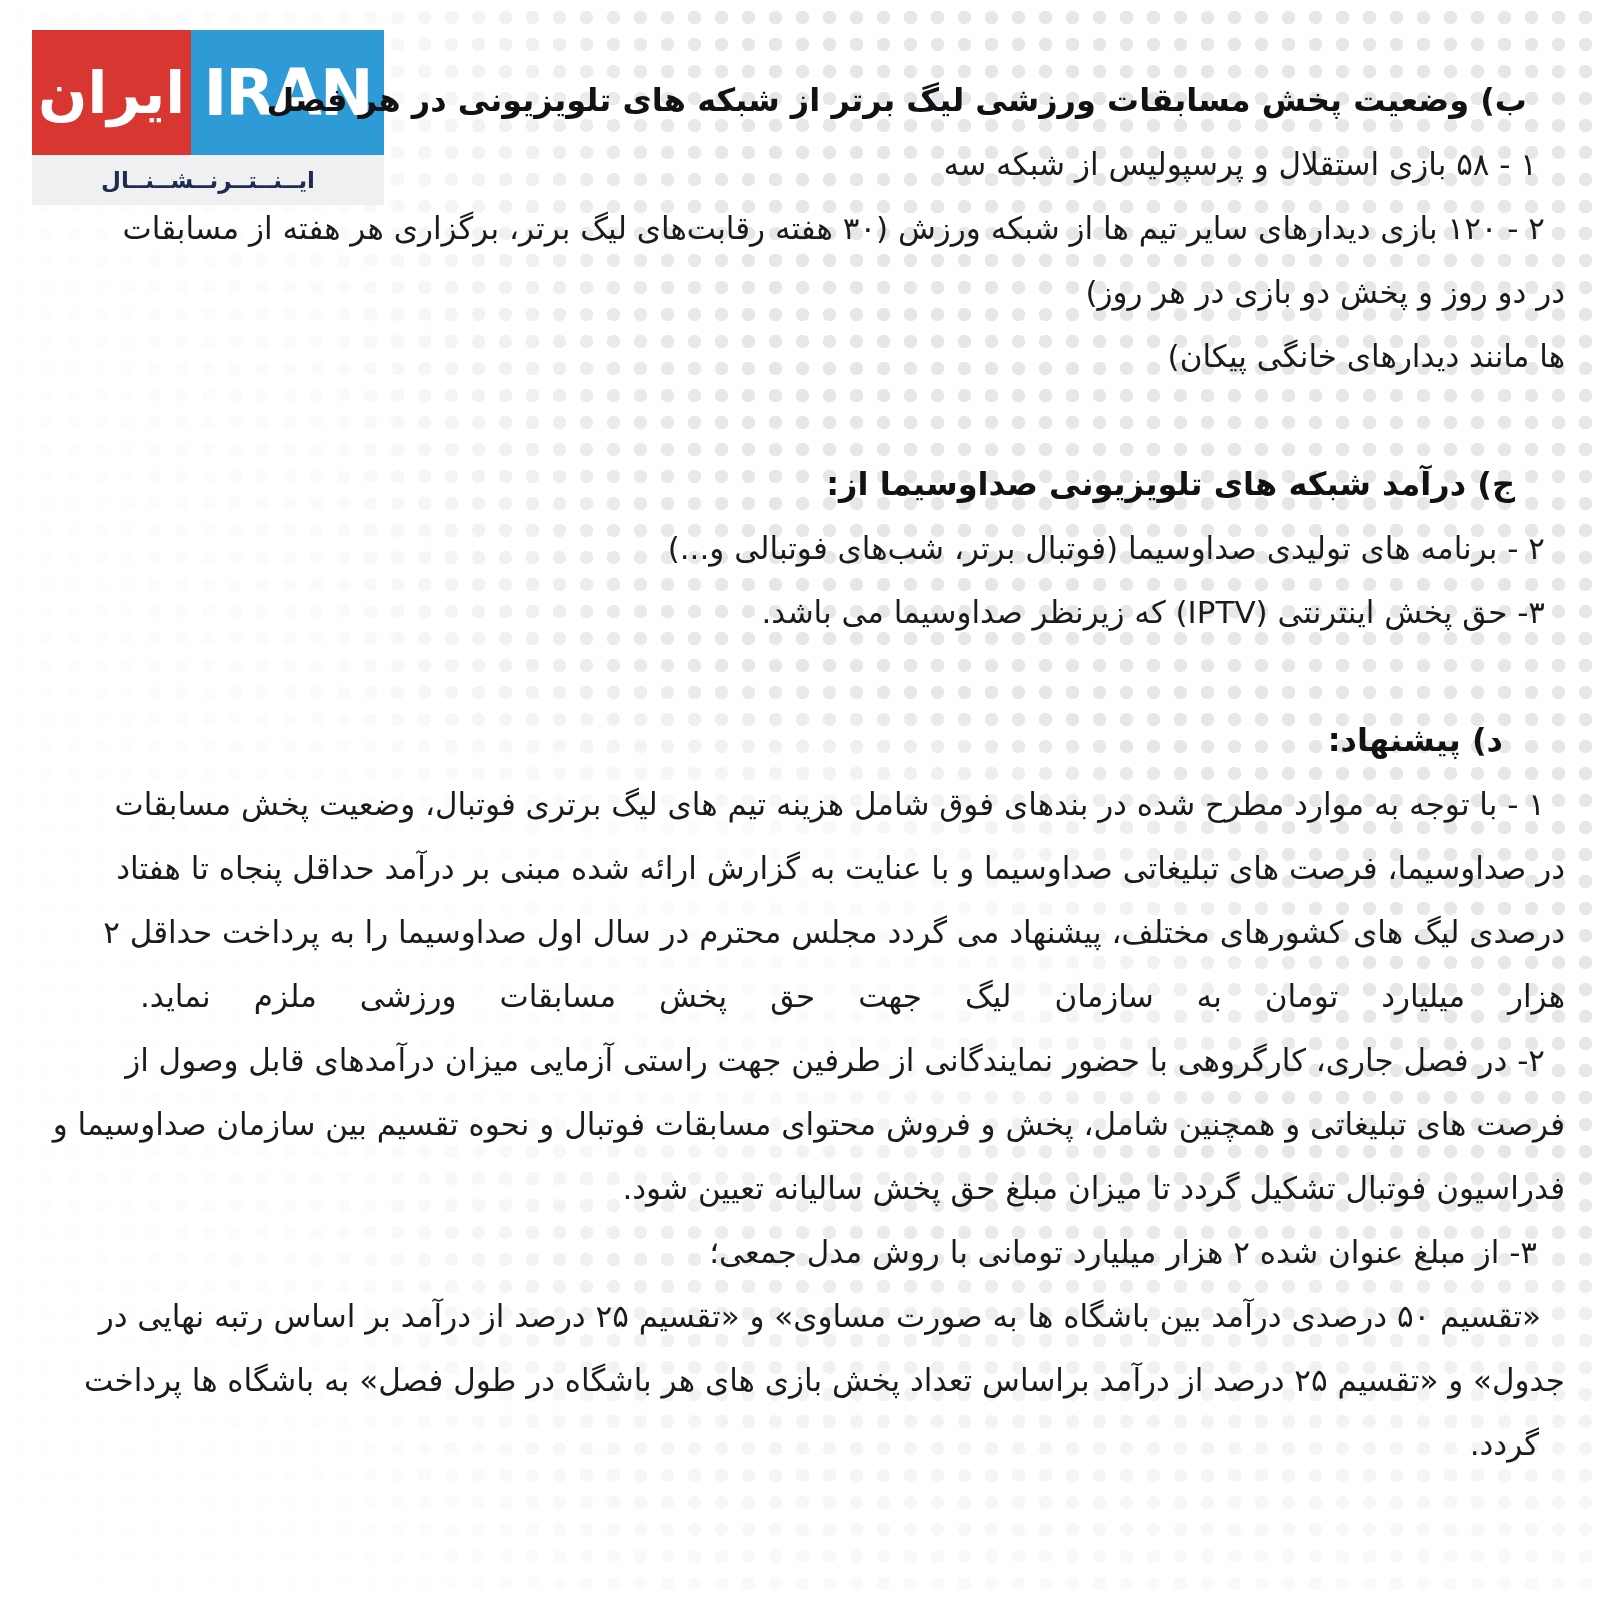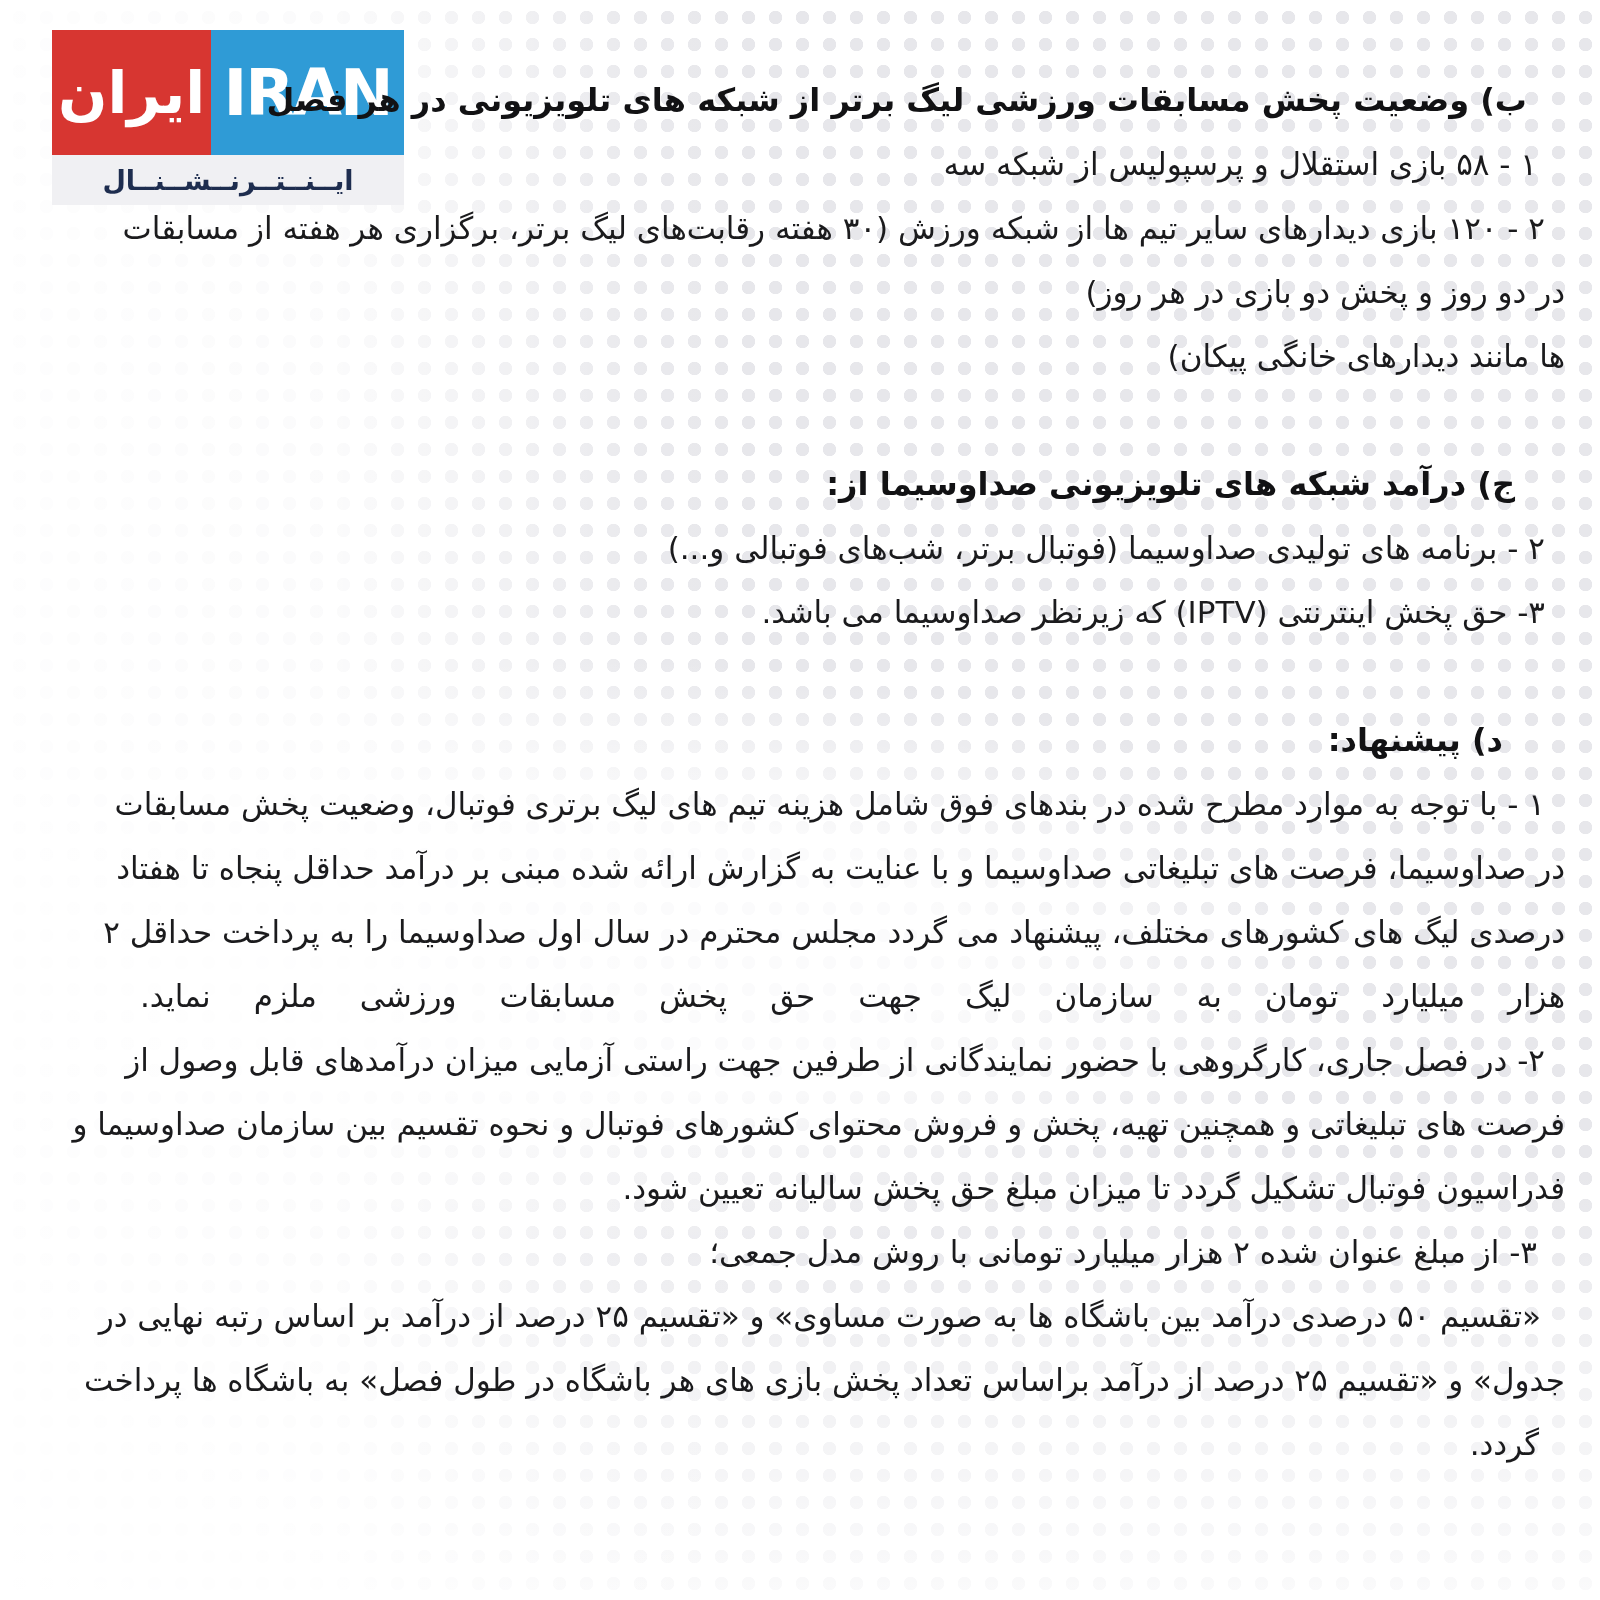--- a/index.html
+++ b/index.html
@@ -18,39 +18,39 @@
       linear-gradient(to right, rgba(255,255,255,0.95) 0px, rgba(255,255,255,0.82) 340px, rgba(255,255,255,0.15) 620px, rgba(255,255,255,0) 760px),
       radial-gradient(ellipse 760px 300px at 38% 60%, rgba(255,255,255,0.85) 45%, rgba(255,255,255,0) 100%),
       linear-gradient(to top, rgba(255,255,255,0.8) 0px, rgba(255,255,255,0.45) 220px, rgba(255,255,255,0) 430px),
       radial-gradient(circle, #e7e7eb 6.4px, rgba(255,255,255,0) 7px);
     background-size: 100% 100%, 100% 100%, 100% 100%, 27px 27px;
     background-repeat: no-repeat, no-repeat, no-repeat, repeat;
     background-position: 0 0, 0 0, 0 0, 6px 4px;
   }
 
   
-  .logo { position: absolute; left: 52px; top: 30px; width: 352px; }
+  .logo { position: absolute; left: 32px; top: 30px; width: 352px; }
   .logo-boxes { display: flex; height: 125px; }
   .logo-red {
     width: 159px; display: flex; align-items: center; justify-content: center;
   }
   .logo-red span {
     color: #ffffff; font-weight: bold; font-size: 58px; line-height: 1; direction: rtl;
   }
   .logo-blue {
     width: 193px; display: flex; align-items: center; justify-content: center;
   }
   .logo-blue span {
     color: #ffffff; font-weight: bold; font-size: 64px; letter-spacing: -2px; line-height: 1;
   }
   .logo-strip {
     height: 50px; display: flex; align-items: center; justify-content: center;
     direction: rtl;
   }
-  .logo-strip span { font-size: 27px; font-weight: bold; line-height: 1; }
+  .logo-strip span { font-size: 23px; font-weight: bold; line-height: 1; }
 
   
   .doc {
     position: absolute;
     top: 68px; right: 35px; left: 140px;
     direction: rtl;
   }
   .line {
     height: 64px;
     line-height: 64px;
@@ -96,21 +96,21 @@
       <div class="line bold" style="padding-right: 50px;">ج) درآمد شبکه های تلویزیونی صداوسیما از:</div>
       <div class="line" style="padding-right: 20px;">۲ - برنامه های تولیدی صداوسیما (فوتبال برتر، شب‌های فوتبالی و...)</div>
       <div class="line" style="padding-right: 20px;">۳- حق پخش اینترنتی (IPTV) که زیرنظر صداوسیما می باشد.</div>
       <div class="line blank"></div>
       <div class="line bold" style="padding-right: 62px;">د) پیشنهاد:</div>
       <div class="line fill" style="padding-right: 20px;">۱ - با توجه به موارد مطرح شده در بندهای فوق شامل هزینه تیم های لیگ برتری فوتبال، وضعیت پخش مسابقات</div>
       <div class="line fill">در صداوسیما، فرصت های تبلیغاتی صداوسیما و با عنایت به گزارش ارائه شده مبنی بر درآمد حداقل پنجاه تا هفتاد</div>
       <div class="line fill">درصدی لیگ های کشورهای مختلف، پیشنهاد می گردد مجلس محترم در سال اول صداوسیما را به پرداخت حداقل ۲</div>
       <div class="line fill">هزار میلیارد تومان به سازمان لیگ جهت حق پخش مسابقات ورزشی ملزم نماید.</div>
       <div class="line fill" style="padding-right: 20px;">۲- در فصل جاری، کارگروهی با حضور نمایندگانی از طرفین جهت راستی آزمایی میزان درآمدهای قابل وصول از</div>
-      <div class="line fill">فرصت های تبلیغاتی و همچنین تهیه، پخش و فروش محتوای کشورهای فوتبال و نحوه تقسیم بین سازمان صداوسیما و</div>
+      <div class="line fill">فرصت های تبلیغاتی و همچنین شامل، پخش و فروش محتوای مسابقات فوتبال و نحوه تقسیم بین سازمان صداوسیما و</div>
       <div class="line">فدراسیون فوتبال تشکیل گردد تا میزان مبلغ حق پخش سالیانه تعیین شود.</div>
       <div class="line" style="padding-right: 28px;">۳- از مبلغ عنوان شده ۲ هزار میلیارد تومانی با روش مدل جمعی؛</div>
       <div class="line fill" style="padding-right: 24px;">«تقسیم ۵۰ درصدی درآمد بین باشگاه ها به صورت مساوی» و «تقسیم ۲۵ درصد از درآمد بر اساس رتبه نهایی در</div>
       <div class="line fill">جدول» و «تقسیم ۲۵ درصد از درآمد براساس تعداد پخش بازی های هر باشگاه در طول فصل» به باشگاه ها پرداخت</div>
       <div class="line" style="padding-right: 26px;">گردد.</div>
     </main>
 
 </div>
 
 </body></html>

